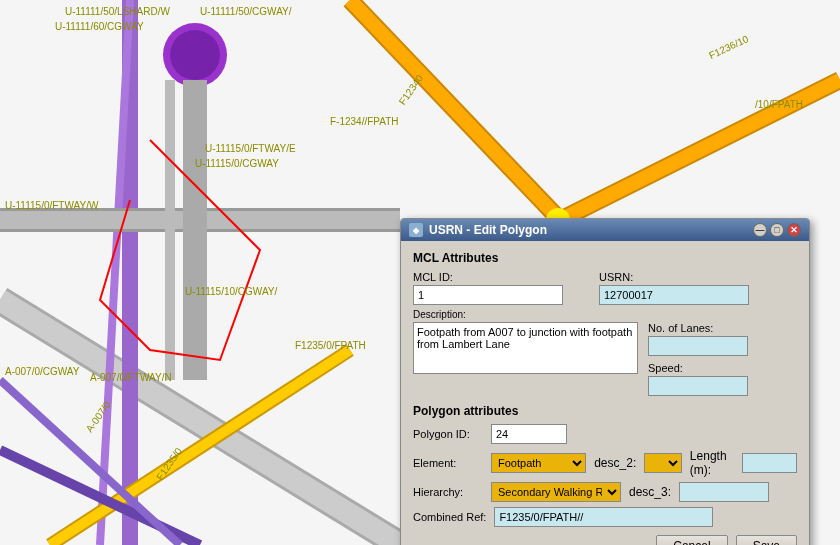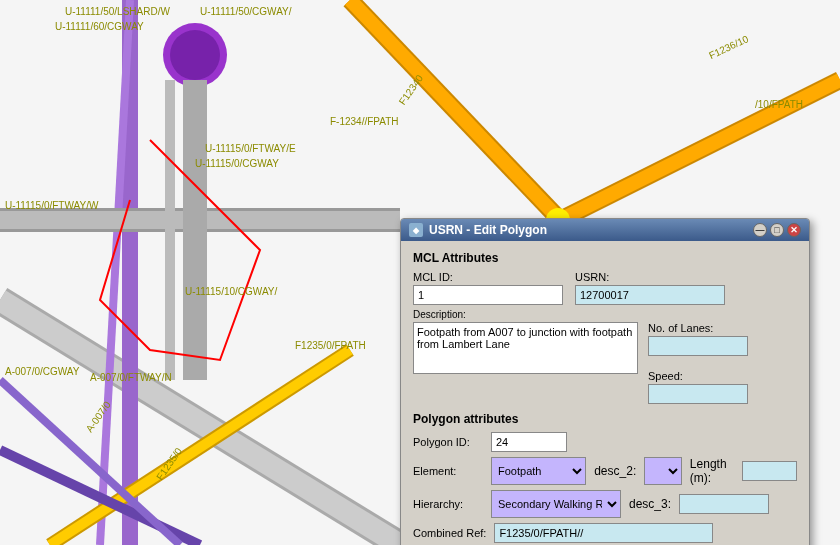--- a/index.html
+++ b/index.html
@@ -105,21 +105,21 @@
       height: 20px;
       outline: none;
     }
 
     input[type="text"].white-bg {
       background: white;
     }
 
     .mcl-row {
       display: flex;
-      gap: 12px;
+      gap: 36px;
       margin-bottom: 4px;
     }
 
     .mcl-group {
       display: flex;
       flex-direction: column;
       gap: 2px;
     }
 
     .mcl-group label {
@@ -152,21 +152,21 @@
       background: white;
       padding: 3px;
       font-size: 11px;
       resize: none;
       font-family: Arial, sans-serif;
     }
 
     .side-fields {
       display: flex;
       flex-direction: column;
-      gap: 14px;
+      gap: 6px;
     }
 
     .side-field-group {
       display: flex;
       flex-direction: column;
       gap: 2px;
     }
 
     .side-field-group label {
       font-size: 11px;
@@ -183,24 +183,24 @@
       margin-bottom: 5px;
     }
 
     .polygon-label {
       font-size: 11px;
       min-width: 70px;
     }
 
     select {
       border: 1px solid #888;
-      background: #c4b5fd;
+      background: #eab308;
       padding: 1px 2px;
       font-size: 11px;
-      height: 28px;
+      height: 20px;
     }
 
     .dropdown-narrow {
       width: 130px;
     }
 
     .dropdown-tiny {
       width: 50px;
     }
 

